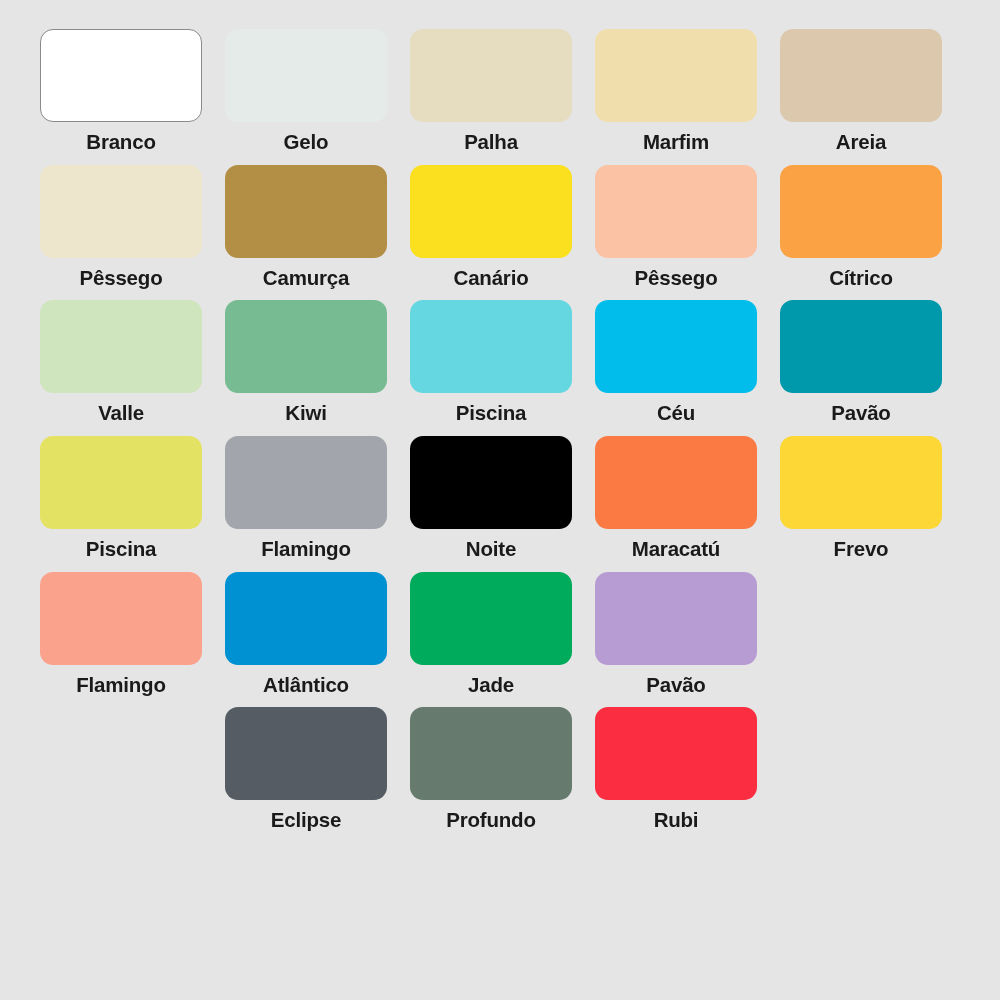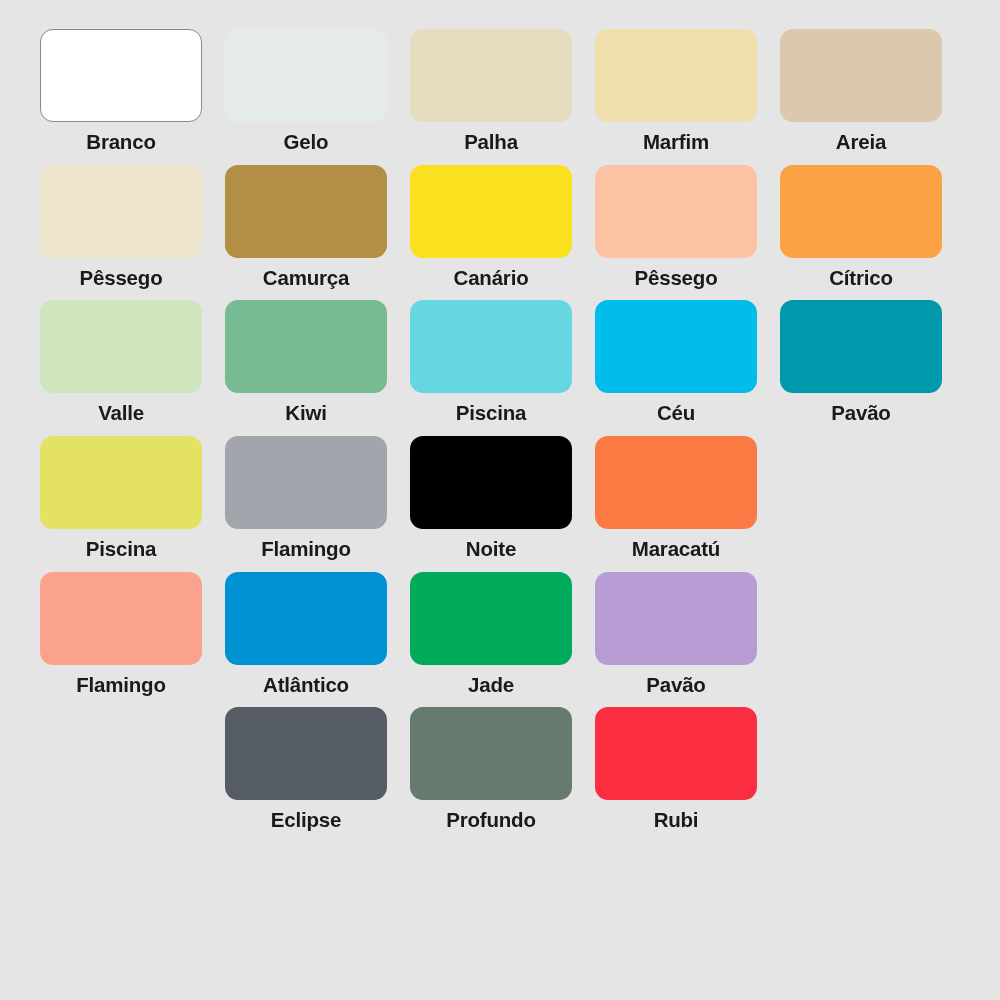--- a/index.html
+++ b/index.html
@@ -146,20 +146,24 @@
           <div class="swatch-label">Flamingo</div>
         </div>
         <div class="swatch-cell">
           <div class="swatch-chip" style="background: rgb(0, 0, 0);"></div>
           <div class="swatch-label">Noite</div>
         </div>
         <div class="swatch-cell">
           <div class="swatch-chip" style="background: rgb(251, 122, 68);"></div>
           <div class="swatch-label">Maracatú</div>
         </div>
+        <div class="swatch-cell">
+          <div class="swatch-chip" style="background: rgb(252, 215, 54);"></div>
+          <div class="swatch-label">Frevo</div>
+        </div>
       </div>
       <div class="palette-row">
         <div class="swatch-cell">
           <div class="swatch-chip" style="background: rgb(251, 162, 140);"></div>
           <div class="swatch-label">Flamingo</div>
         </div>
         <div class="swatch-cell">
           <div class="swatch-chip" style="background: rgb(0, 145, 210);"></div>
           <div class="swatch-label">Atlântico</div>
         </div>

